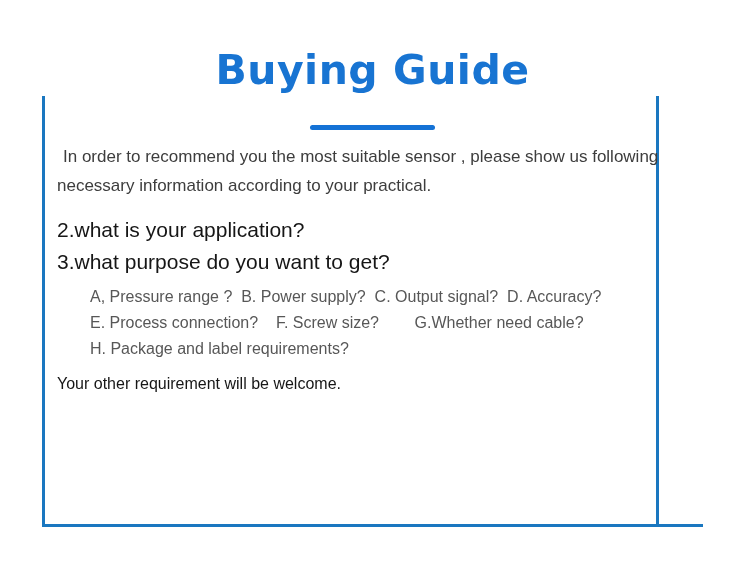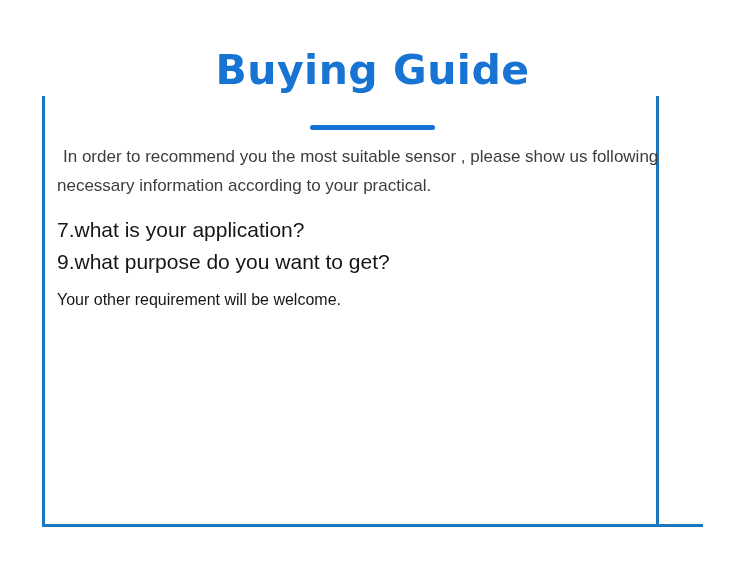--- a/index.html
+++ b/index.html
@@ -143,20 +143,25 @@
   <div class="frame-line" id="frame-bottom"></div>
 
   <div id="guide-title">Buying Guide</div>
 
   <div id="title-divider"></div>
 
   <div id="guide-body">
 
     <p id="intro-paragraph">In order to recommend you the most suitable sensor , please show us following necessary information according to your practical.</p>
 
-    <p class="question-item">7.what is your application?</p>
-    <p class="question-item">9.what purpose do you want to get?</p>
+    <p class="question-item">2.what is your application?</p>
+    <p class="question-item">3.what purpose do you want to get?</p>
 
+    <ul id="sub-items">
+      <li class="sub-item">A, Pressure range ?  B. Power supply?  C. Output signal?  D. Accuracy?</li>
+      <li class="sub-item">E. Process connection?    F. Screw size?        G.Whether need cable?</li>
+      <li class="sub-item">H. Package and label requirements?</li>
+    </ul>
 
     <p id="closing-line">Your other requirement will be welcome.</p>
 
   </div>
 </div>
 
 </body></html>

